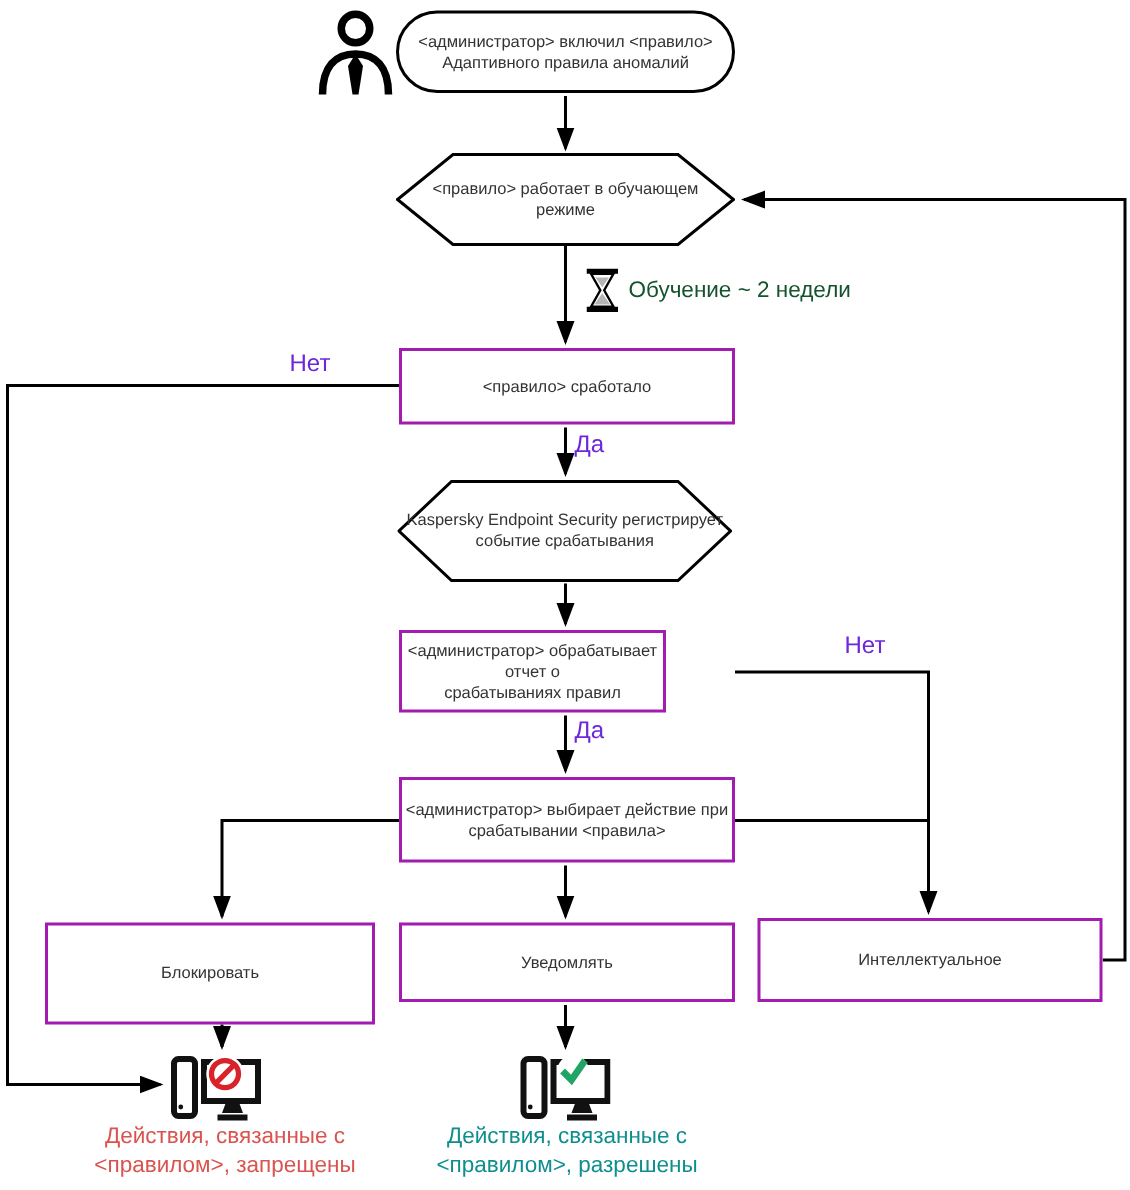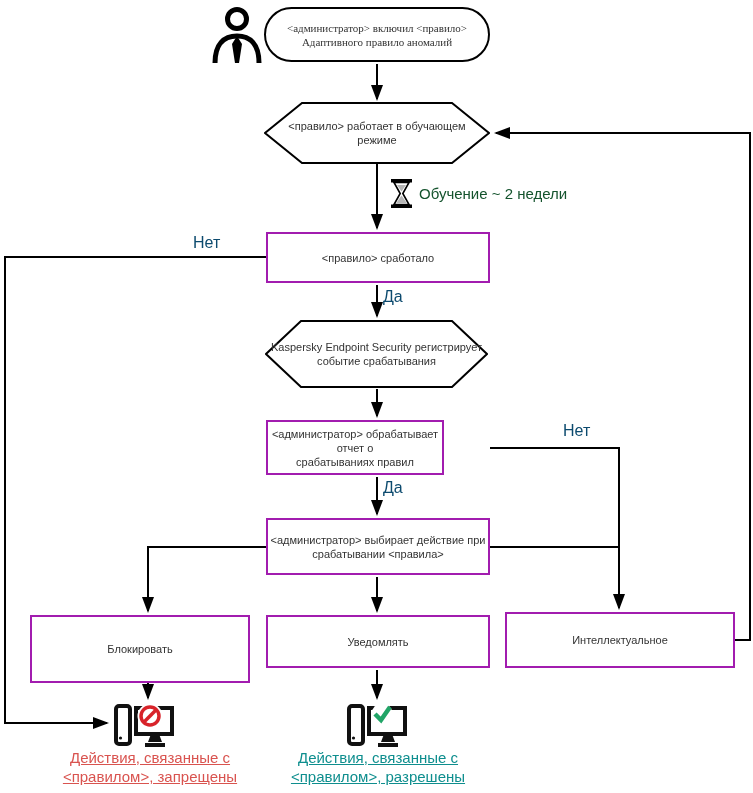--- a/index.html
+++ b/index.html
@@ -7,28 +7,28 @@
     position:relative; width:753px; height:793px; background:#ffffff;
     font-family:"Liberation Sans","DejaVu Sans",sans-serif; overflow:hidden;
   }
   .edges { position:absolute; left:0; top:0; z-index:1; }
   .node {
     position:absolute; z-index:2; display:flex; flex-direction:column;
     align-items:center; justify-content:center; text-align:center;
     font-size:11px; line-height:14px; color:#333; box-sizing:border-box;
   }
   .rect    { border:2px solid #a21caf; background:#fff; }
-  .stadium { border:2px solid #000; border-radius:28px; background:#fff;font-family:Liberation Serif, serif; }
+  .stadium { border:2px solid #000; border-radius:28px; background:#fff; }
   .hex     { background:transparent; border:none; }
   .hex svg { position:absolute; left:0; top:0; }
   .hex .txt{ position:relative; z-index:1; }
   .l { display:block; }
-  .edge-label { position:absolute; z-index:3; font-size:16px; color:#0c4a6e; }
+  .edge-label { position:absolute; z-index:3; font-size:16px; color:#6d28d9; }
   .note-label { position:absolute; z-index:3; font-size:15px; color:#14532d; }
-  .caption { position:absolute; z-index:3; font-size:15px; line-height:19px; text-align:center;text-decoration:underline; }
+  .caption { position:absolute; z-index:3; font-size:15px; line-height:19px; text-align:center; }
   .icon { position:absolute; z-index:2; }
 </style>
 </head>
 <body>
 
 <div class="canvas">
 
   <svg class="edges" width="753" height="793">
     <defs>
       <marker id="arr" markerWidth="8" markerHeight="8" refX="7" refY="3" orient="auto">
@@ -53,21 +53,21 @@
   </svg>
 
   <svg class="icon" style="left:212px;top:6px" width="50" height="58" viewBox="0 0 50 58">
     <circle cx="25" cy="13" r="9.5" fill="none" stroke="#000" stroke-width="5"></circle>
     <path d="M3,57 C3,38 12,30 25,30 C38,30 47,38 47,57" fill="none" stroke="#000" stroke-width="5"></path>
     <path d="M25,30 L20,38 L23,57 L27,57 L30,38 Z" fill="#000"></path>
   </svg>
 
   <div class="node stadium" style="left:264px;top:7px;width:226px;height:55px">
     <span class="l">&lt;администратор&gt; включил &lt;правило&gt;</span>
-    <span class="l">Адаптивного правило аномалий</span>
+    <span class="l">Адаптивного правила аномалий</span>
   </div>
 
   <div class="node hex" style="left:264px;top:102px;width:226px;height:62px">
     <svg width="226" height="62">
       <polygon points="38,1 188,1 225,31 188,61 38,61 1,31" fill="#fff" stroke="#000" stroke-width="2"></polygon>
     </svg>
     <span class="txt">
       <span class="l">&lt;правило&gt;  работает в обучающем</span>
       <span class="l">режиме</span>
     </span>

